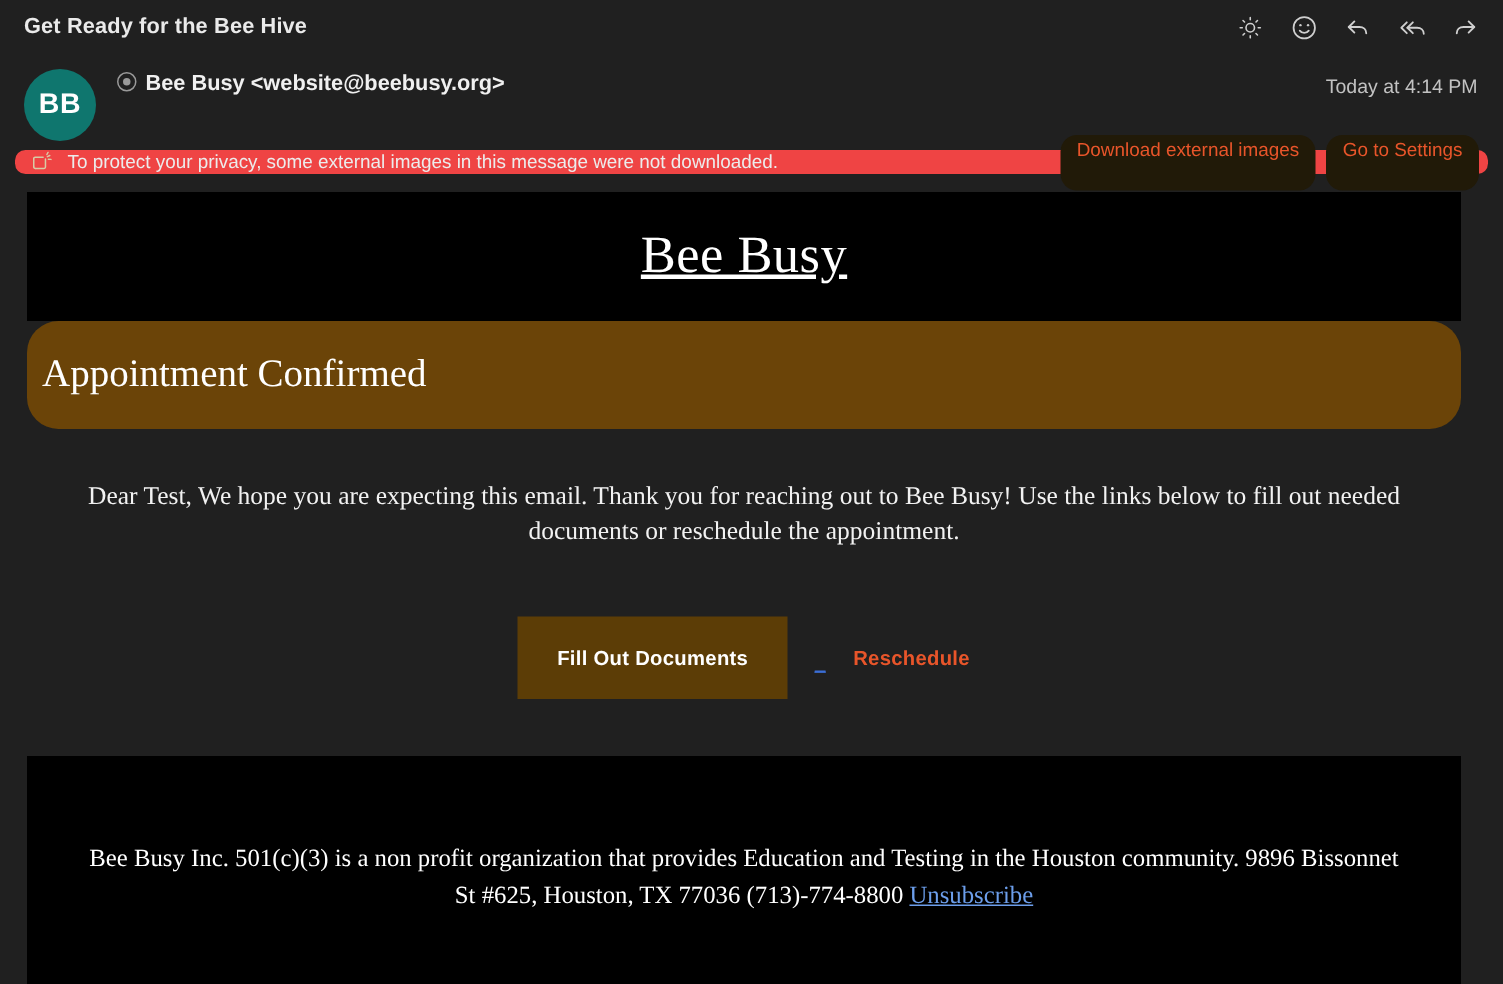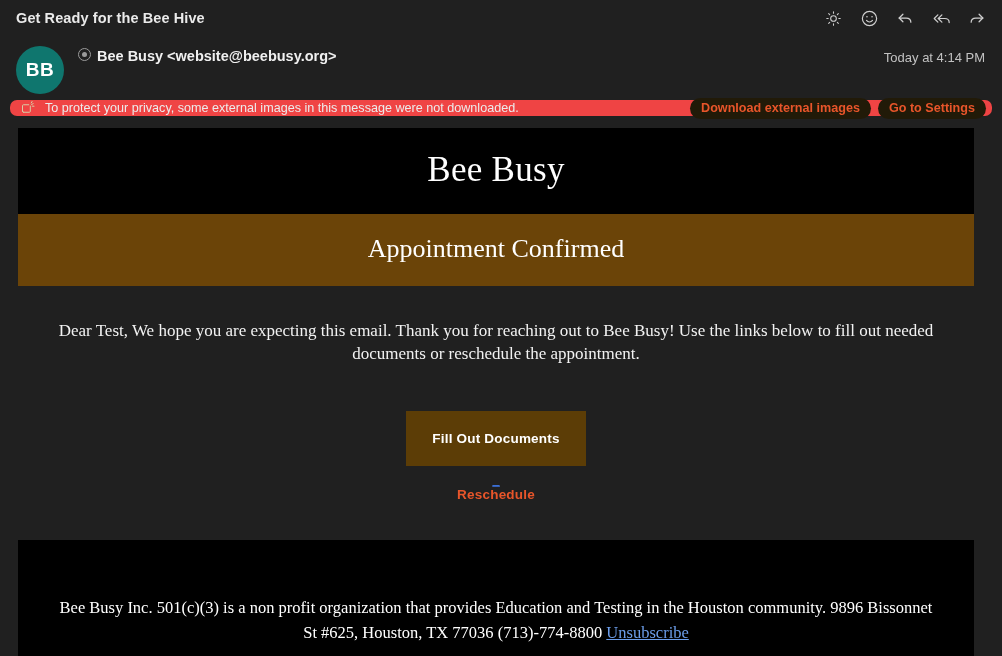--- a/index.html
+++ b/index.html
@@ -141,48 +141,48 @@
     display: flex;
     align-items: center;
     gap: 7px;
   }
   .banner-btn {
     background: #211a08;
     color: #e8552a;
     font-size: 12.6px;
     border: none;
     border-radius: 11px;
-    padding: 3px 11px 4px 11px;
+    padding: 3px 11px 20px 11px;
     cursor: pointer;
     font-family: inherit;
     white-space: nowrap;
-    font-weight: bold;
   }
 
   
   .email-wrap {
     margin: 12px 18px 0 18px;
     width: 956px;
   }
   .mail-head-black {
     background: #000;
     text-align: center;
     padding: 22px 10px 24px 10px;
   }
   .mail-title {
     font-family: "Liberation Serif", "DejaVu Serif", serif;
     font-size: 35px;
     color: #ffffff;
     font-weight: normal;
     letter-spacing: .3px;
+    text-decoration: underline;
   }
   .mail-head-brown {
     background: #6b4408;
-    text-align: center;
     padding: 20px 10px 22px 10px;
+    border-radius: 21px;
   }
   .mail-subtitle {
     font-family: "Liberation Serif", "DejaVu Serif", serif;
     font-size: 26px;
     color: #ffffff;
     font-weight: normal;
   }
 
   .mail-body {
     padding: 34px 28px 0 28px;
@@ -196,21 +196,20 @@
     max-width: 905px;
     margin: 0 auto;
   }
 
   .cta-row {
     display: flex;
     align-items: center;
     justify-content: center;
     margin-top: 46px;
     gap: 0;
-    flex-direction: column;
   }
   .cta-primary {
     background: #5c3d06;
     color: #ffffff;
     font-size: 13.5px;
     font-weight: bold;
     padding: 20px 26px;
     border: none;
     cursor: pointer;
     font-family: inherit;

